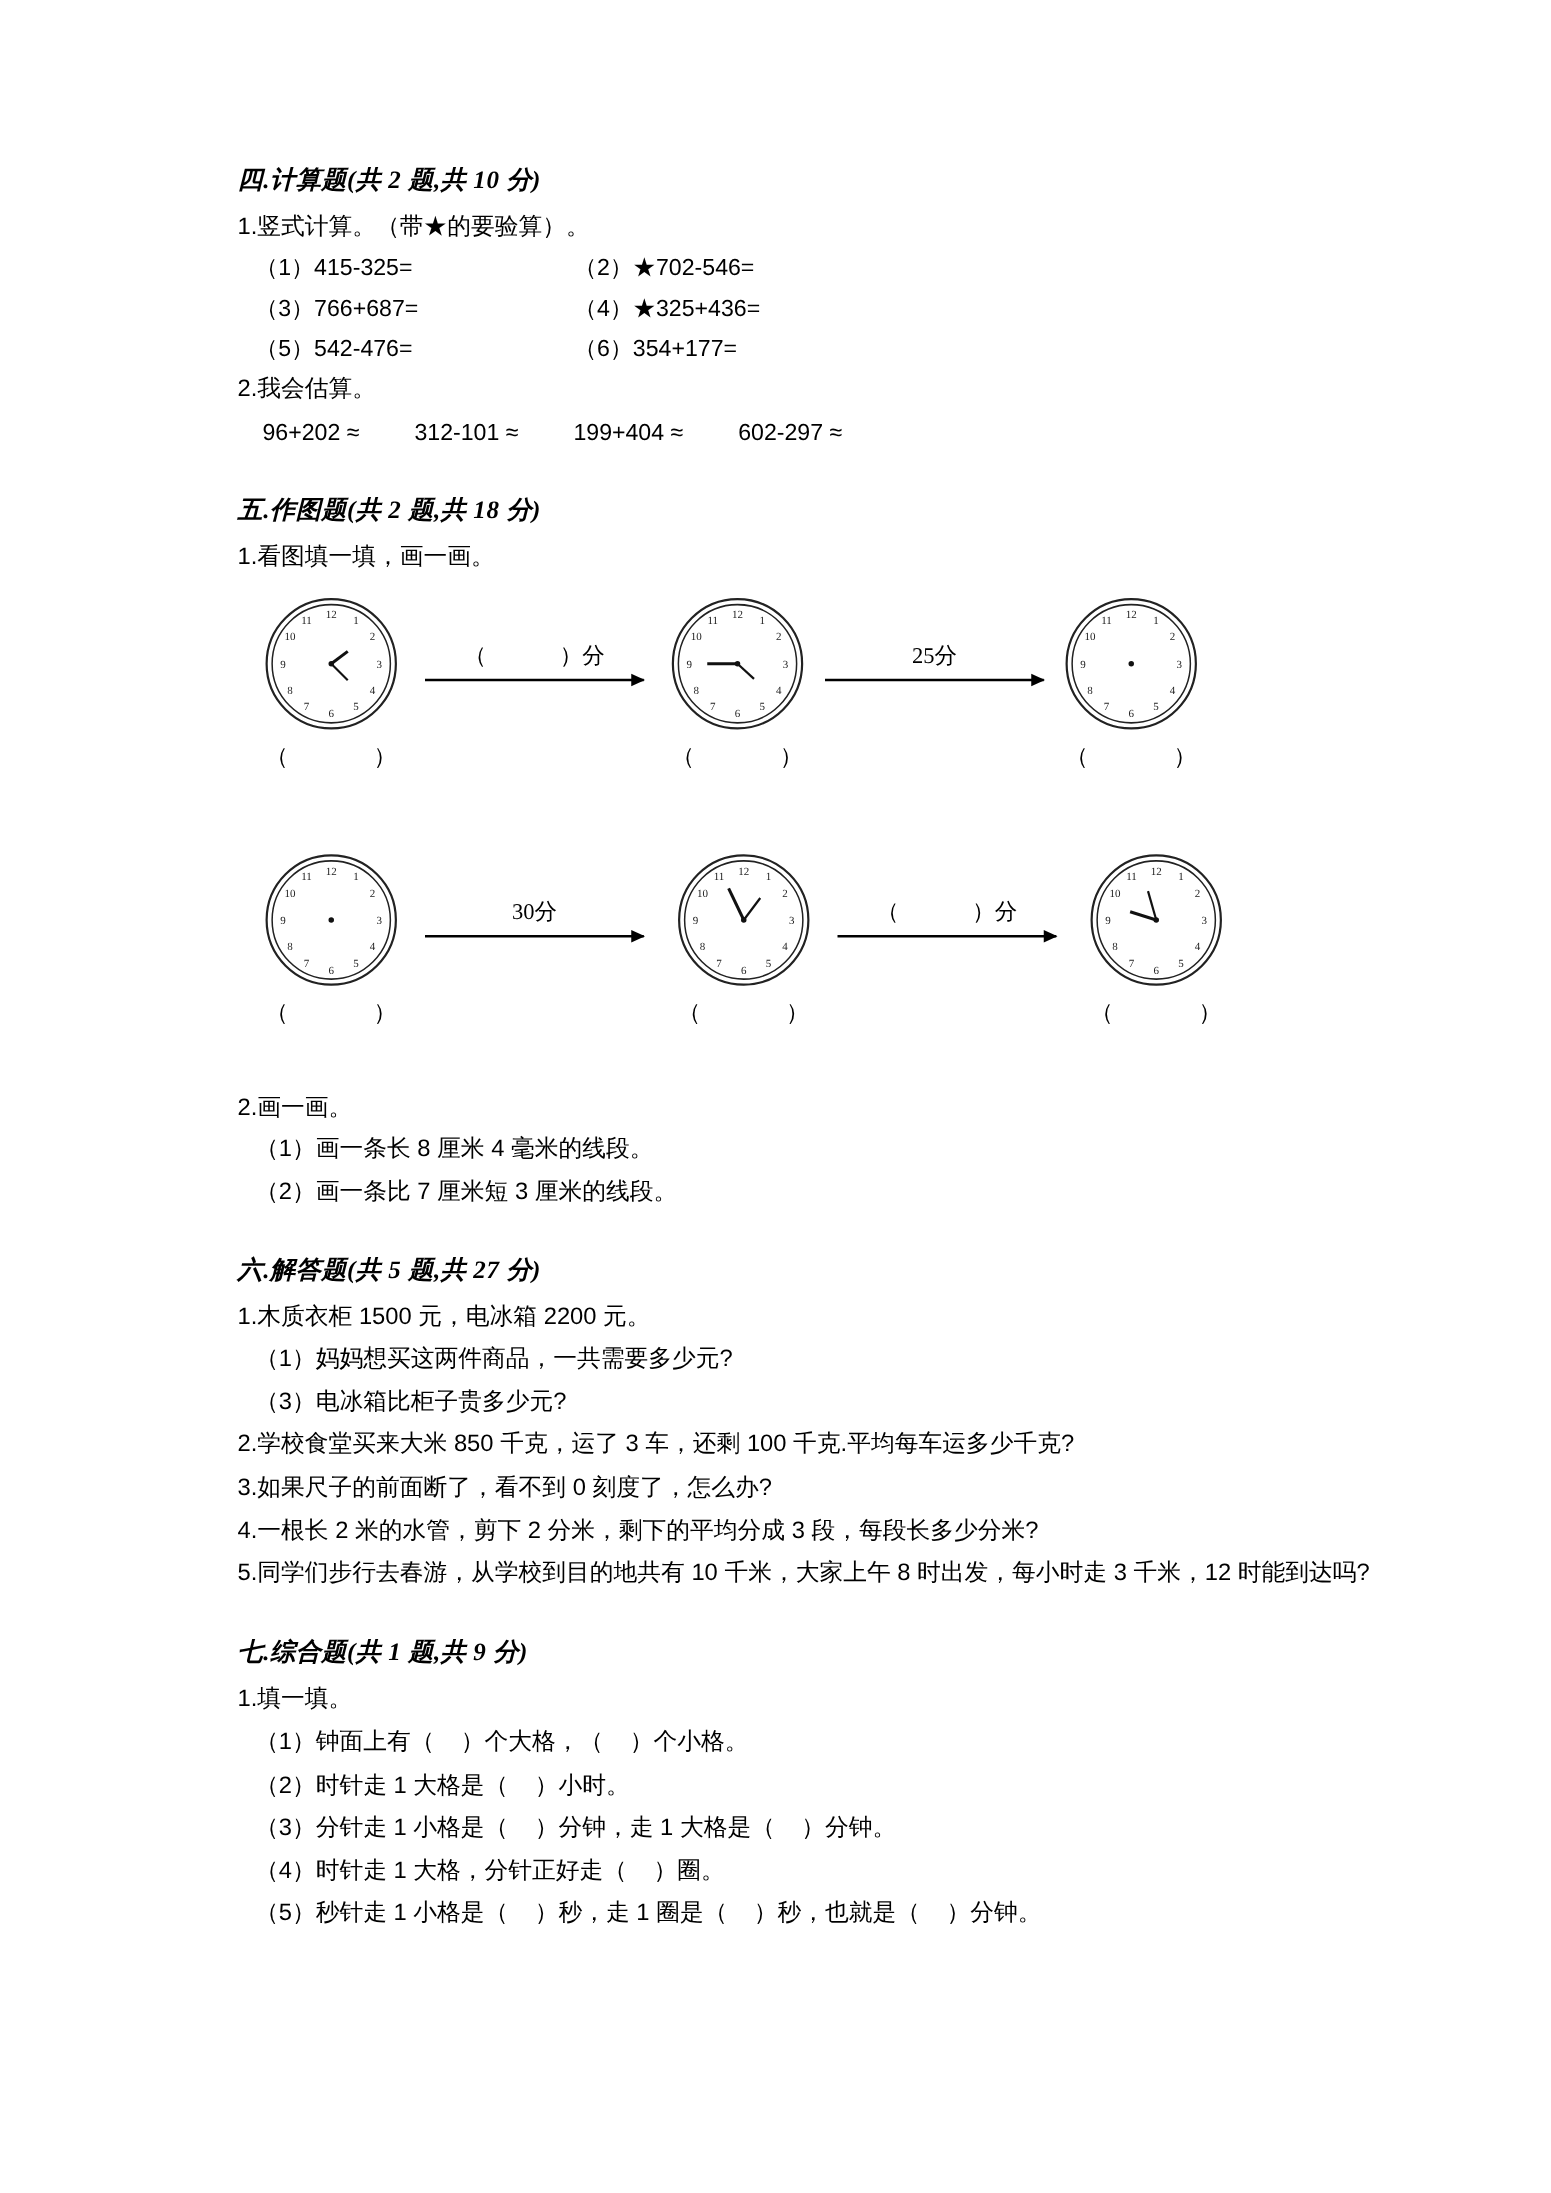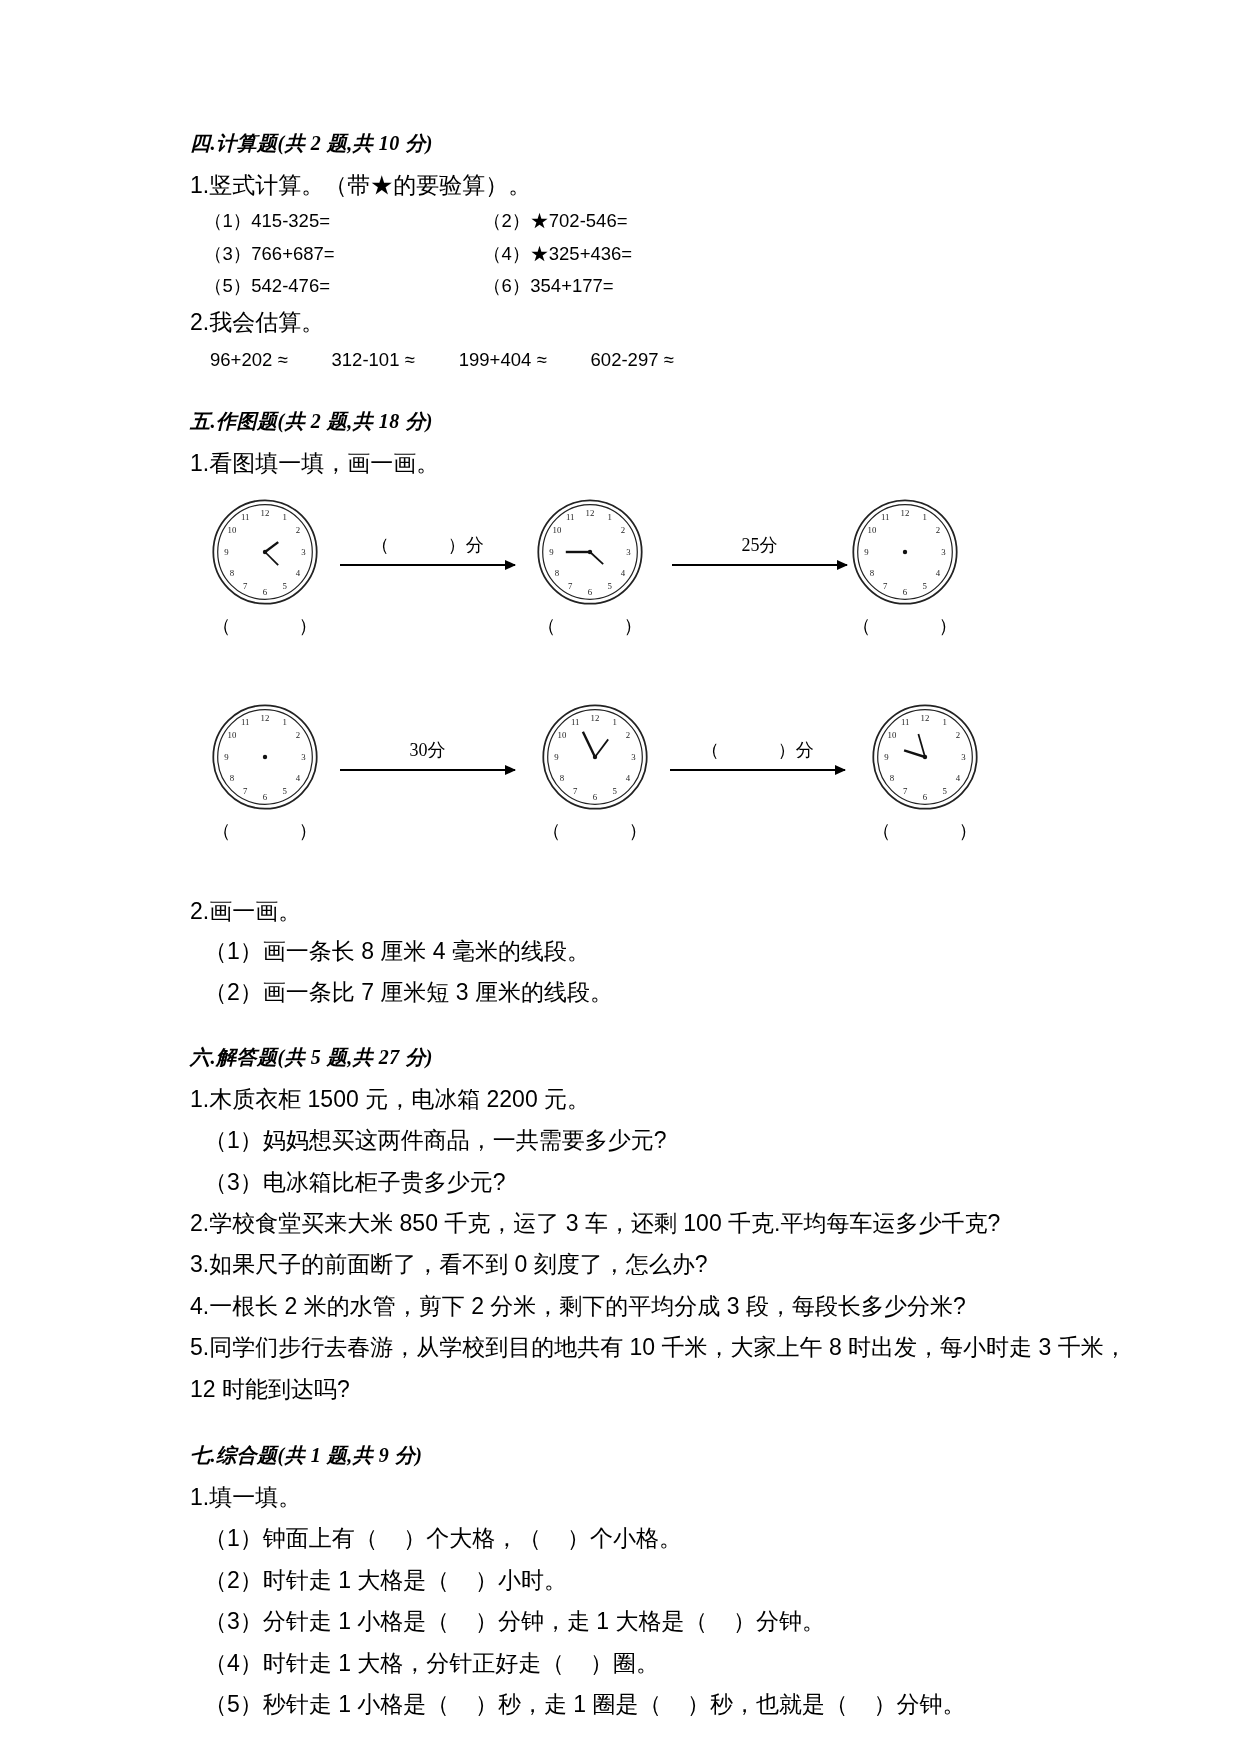--- a/index.html
+++ b/index.html
@@ -24,34 +24,34 @@
   .sec-title {
     font-family: "Liberation Serif", serif;
     font-weight: bold;
     font-style: italic;
     font-size: 20px;
     margin: 0 0 8px 0;
     letter-spacing: 0.5px;
   }
   .sec-block { margin-bottom: 10px; }
   .line {
-    font-size: 23px;
+    font-size: 19px;
     line-height: 1.75;
     margin: 0;
     white-space: pre-wrap;
   }
   .indent1 { padding-left: 14px; }
   .sub-row {
     display: flex;
     font-size: 18.5px;
     line-height: 1.75;
     padding-left: 14px;
   }
   .sub-row .c1 { width: 255px; flex: 0 0 255px; }
-  .sub-row .c2 { flex: 1; margin-left: 24px; }
+  .sub-row .c2 { flex: 1; }
   .est-row {
     display: flex;
     font-size: 18.5px;
     line-height: 1.8;
     margin-left: 20px;
   }
   .est-row span { margin-right: 44px; }
   .spacer-sm { height: 14px; }
   .spacer-md { height: 22px; }
   .spacer-lg { height: 30px; }
@@ -201,21 +201,21 @@
                 <text x="32" y="21">11</text>
             </g>
             <line x1="50" y1="50" x2="28" y2="50" stroke="#111" stroke-width="2.2"></line>
             <line x1="50" y1="50" x2="62" y2="61" stroke="#111" stroke-width="1.6"></line>
             <circle cx="50" cy="50" r="2" fill="#111"></circle>
           </svg>
           <div class="paren-under">（            ）</div>
         </div>
       </div>
 
-      <div class="arrow-wrap" style="left:482px; width:175px;">
+      <div class="arrow-wrap" style="left:470px; width:175px;">
         <div class="arrow-label">25分</div>
         <div class="arrow-line">
             <div class="bar"></div>
             <div class="head"></div>
           </div>
       </div>
 
       <div class="unit" style="left:660px;">
         <div class="clk-wrap">
           <svg class="clock" width="110" height="110" viewBox="0 0 100 100">

